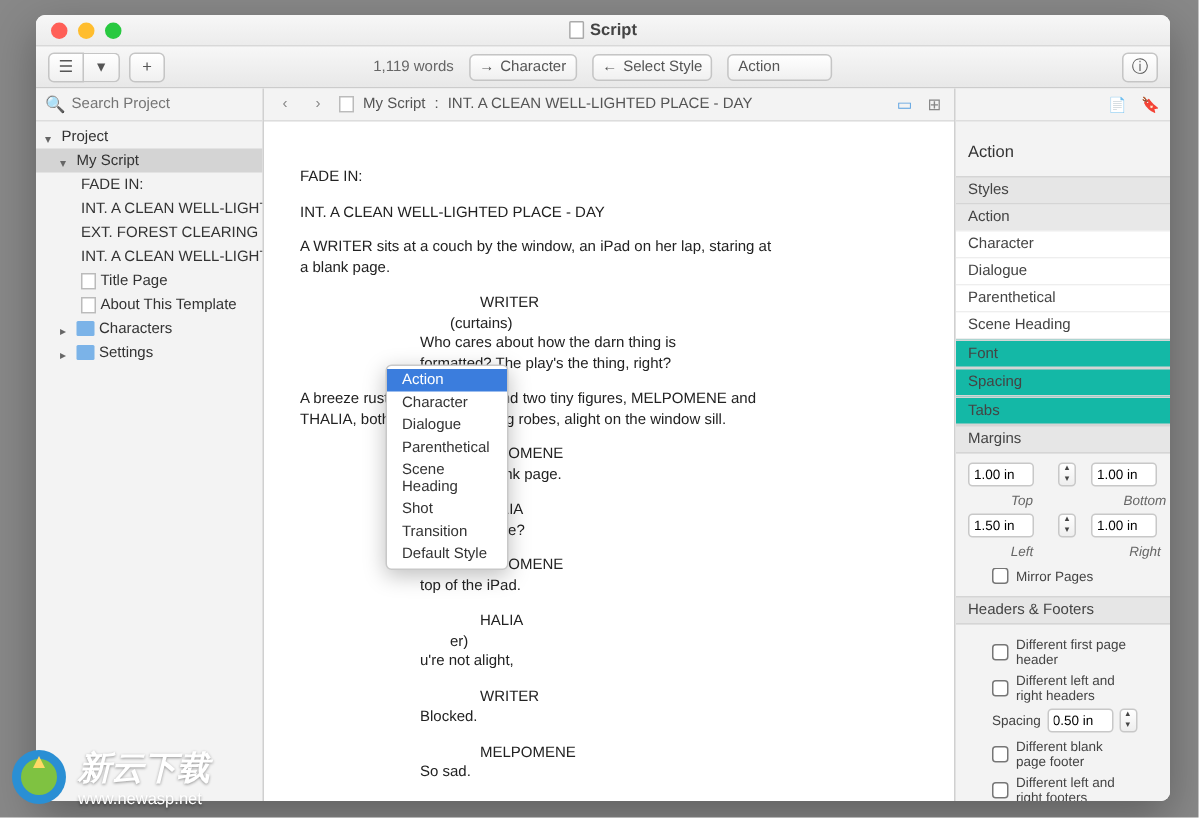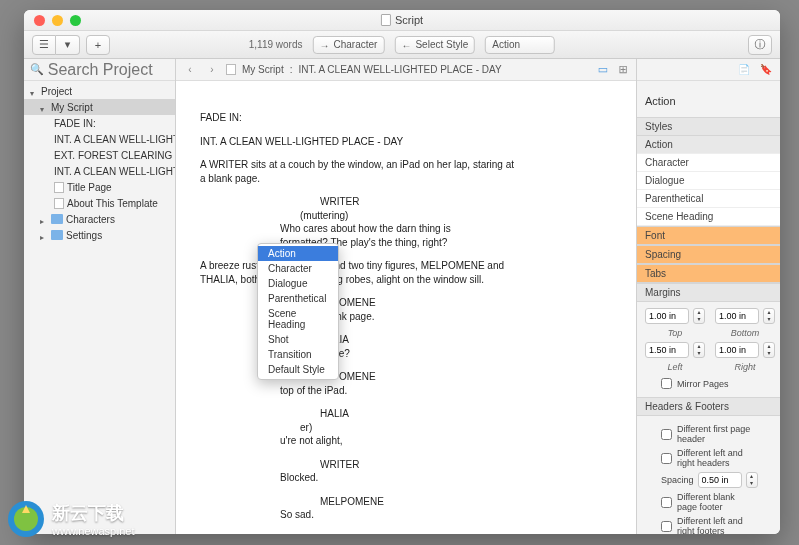--- a/index.html
+++ b/index.html
@@ -1,20 +1,20 @@
 <!DOCTYPE html>
 <html><head>
 <meta charset="utf-8">
 <style>
 * { margin: 0; padding: 0; box-sizing: border-box; font-family: -apple-system, BlinkMacSystemFont, "Helvetica Neue", sans-serif; }
 body { background: #888; width: 799px; height: 545px; overflow: hidden; position: relative; }
 
 .window { position: absolute; top: 10px; left: 24px; width: 756px; height: 524px; background: #fff; border-radius: 6px; box-shadow: 0 10px 30px rgba(0,0,0,0.3); display: flex; flex-direction: column; overflow: hidden; }
 
-.titlebar { height: 21px; background: linear-gradient(#f7f7f7,#ececec); border-bottom: 1px solid #d8d8d8; display: flex; align-items: center; position: relative; }
+.titlebar { height: 21px; background: linear-gradient(#f7f7f7,#ececec); border-bottom: 1px solid #d8d8d8; display: flex; align-items: center; position: relative; font-weight: bold; }
 .traffic { display: flex; gap: 7px; margin-left: 10px; }
 .traffic span { width: 11px; height: 11px; border-radius: 50%; }
 .tl-close { background: #ff5f57; }
 .tl-min { background: #ffbd2e; }
 .tl-max { background: #28c940; }
 .title-center { position: absolute; left: 50%; transform: translateX(-50%); font-size: 11px; color: #444; display: flex; align-items: center; gap: 4px; }
 .doc-icon { width: 10px; height: 12px; background: #fff; border: 1px solid #aaa; border-radius: 1px; }
 
 .toolbar { height: 28px; background: linear-gradient(#f7f7f7,#e8e8e8); border-bottom: 1px solid #ccc; display: flex; align-items: center; padding: 0 8px; gap: 6px; }
 .tb-btn { height: 20px; min-width: 24px; border: 1px solid #c5c5c5; border-radius: 4px; background: linear-gradient(#fff,#f0f0f0); display: flex; align-items: center; justify-content: center; font-size: 11px; color: #555; cursor: pointer; }
@@ -23,21 +23,21 @@
 .tb-group .tb-btn:last-child { border-radius: 0 4px 4px 0; border-left: none; }
 .toolbar-center { position: absolute; left: 50%; transform: translateX(-50%); display: flex; align-items: center; gap: 10px; font-size: 10px; color: #555; }
 .tb-sel { height: 18px; border: 1px solid #c5c5c5; border-radius: 4px; background: linear-gradient(#fff,#f0f0f0); padding: 0 6px; font-size: 10px; color: #555; display: flex; align-items: center; gap: 4px; cursor: pointer; }
 .tb-right { margin-left: auto; }
 .word-count { font-size: 10px; color: #666; }
 
 .main { flex: 1; display: flex; min-height: 0; }
 
 .binder { width: 152px; background: #f3f3f3; border-right: 1px solid #d0d0d0; display: flex; flex-direction: column; font-size: 10px; }
 .search-row { height: 22px; border-bottom: 1px solid #ddd; display: flex; align-items: center; padding: 0 6px; gap: 4px; }
-.search-row input { flex: 1; border: none; background: transparent; font-size: 16px; outline: none; color: #888; }
+.search-row input { flex: 1; border: none; background: transparent; font-size: 10px; outline: none; color: #888; }
 .binder-tree { flex: 1; overflow: auto; padding-top: 2px; }
 .tree-row { display: flex; align-items: center; height: 16px; padding-left: 6px; gap: 3px; cursor: pointer; color: #333; white-space: nowrap; overflow: hidden; }
 .tree-row.lvl1 { padding-left: 16px; }
 .tree-row.lvl2 { padding-left: 30px; }
 .tree-row.sel { background: #d4d4d4; }
 .disclosure { width: 8px; height: 8px; display: inline-block; }
 .disclosure.down::before { content: "▾"; font-size: 8px; color: #666; }
 .disclosure.right::before { content: "▸"; font-size: 8px; color: #666; }
 .folder-icon { width: 12px; height: 10px; background: #7bb3e8; border-radius: 1px; display: inline-block; }
 .doc-mini { width: 10px; height: 11px; background: #fff; border: 1px solid #bbb; display: inline-block; }
@@ -58,38 +58,38 @@
 .context-menu { position: absolute; left: 257px; top: 243px; width: 82px; background: #fff; border: 1px solid #c8c8c8; border-radius: 4px; box-shadow: 0 4px 14px rgba(0,0,0,0.25); font-size: 10px; padding: 2px 0; z-index: 100; }
 .ctx-item { padding: 2px 10px; cursor: pointer; color: #333; }
 .ctx-item.sel { background: #3b7ddd; color: #fff; }
 
 .inspector { width: 144px; background: #f3f3f3; border-left: 1px solid #d0d0d0; display: flex; flex-direction: column; font-size: 10px; }
 .insp-tabs { height: 22px; border-bottom: 1px solid #ddd; display: flex; align-items: center; justify-content: flex-end; padding: 0 6px; gap: 8px; }
 .insp-tab { width: 14px; height: 14px; cursor: pointer; color: #888; display: flex; align-items: center; justify-content: center; }
 .insp-body { flex: 1; overflow: auto; }
 .insp-title { padding: 14px 8px 10px; font-size: 11px; color: #333; }
 .insp-section-hdr { background: #e6e6e6; border-top: 1px solid #d5d5d5; border-bottom: 1px solid #d5d5d5; padding: 3px 8px; font-size: 10px; color: #444; cursor: pointer; }
-.insp-section-hdr.collapsed { background: #fdba74; }
+.insp-section-hdr.collapsed { background: #14b8a6; }
 .style-list-item { padding: 3px 8px; border-bottom: 1px solid #eee; cursor: pointer; color: #444; background: #fff; }
 .style-list-item.sel { background: #e8e8e8; }
 .insp-content { padding: 6px 8px; color: #444; }
 .margin-grid { display: grid; grid-template-columns: 1fr 1fr; gap: 4px 10px; margin-bottom: 4px; }
-.margin-stepper { display: flex; align-items: center; gap: 4px; }
+.margin-stepper { display: flex; align-items: center; gap: 16px; }
 .stepper-input { width: 44px; height: 16px; border: 1px solid #c8c8c8; border-radius: 3px; font-size: 9px; padding: 0 3px; background: #fff; }
 .stepper-btns { width: 12px; height: 16px; border: 1px solid #c8c8c8; border-radius: 3px; background: linear-gradient(#fff,#eee); font-size: 6px; display: flex; flex-direction: column; }
 .stepper-btns span { flex: 1; text-align: center; line-height: 7px; cursor: pointer; }
 .margin-lbl { font-size: 9px; color: #666; text-align: center; font-style: italic; }
 .checkbox-row { display: flex; align-items: center; gap: 5px; padding: 2px 16px; font-size: 9px; color: #444; }
 .checkbox-row input { width: 11px; height: 11px; }
 .spacing-row { display: flex; align-items: center; gap: 4px; padding: 2px 0 2px 16px; font-size: 9px; }
 
 .watermark { position: absolute; left: 6px; bottom: 6px; display: flex; align-items: center; gap: 6px; z-index: 200; }
 .wm-logo { width: 40px; height: 40px; }
 .wm-text { color: #fff; text-shadow: 0 1px 2px rgba(0,0,0,0.4); }
-.wm-text .cn { font-size: 18px; font-weight: bold; }
+.wm-text .cn { font-size: 22px; font-weight: bold; font-style: italic; }
 .wm-text .url { font-size: 11px; }
 </style>
 </head>
 <body>
 
 <div class="window">
 
   <div class="titlebar">
     <div class="traffic">
       <span class="tl-close"></span>
@@ -182,21 +182,21 @@
           <span class="hdr-icon" style="color:#5aa0e0">▭</span>
           <span class="hdr-icon">⊞</span>
         </div>
       </div>
       <div class="editor-page">
         <div class="screenplay">
           <div class="sp-action">FADE IN:</div>
           <div class="sp-action">INT. A CLEAN WELL-LIGHTED PLACE - DAY</div>
           <div class="sp-action">A WRITER sits at a couch by the window, an iPad on her lap, staring at a blank page.</div>
           <div class="sp-char">WRITER</div>
-          <div class="sp-paren">(muttering)</div>
+          <div class="sp-paren">(curtains)</div>
           <div class="sp-dialog">Who cares about how the darn thing is formatted? The play's the thing, right?</div>
           <div class="sp-action">A breeze rustles the curtains and two tiny figures, MELPOMENE and THALIA, both dressed in flowing robes, alight on the window sill.</div>
           <div class="sp-char">ELPOMENE</div>
           <div class="sp-dialog">! Another blank page.</div>
           <div class="sp-char">HALIA</div>
           <div class="sp-dialog">oday. Shall we?</div>
           <div class="sp-char">ELPOMENE</div>
           <div class="sp-dialog">top of the iPad.</div>
           <div class="sp-char">HALIA</div>
           <div class="sp-paren">er)</div>

